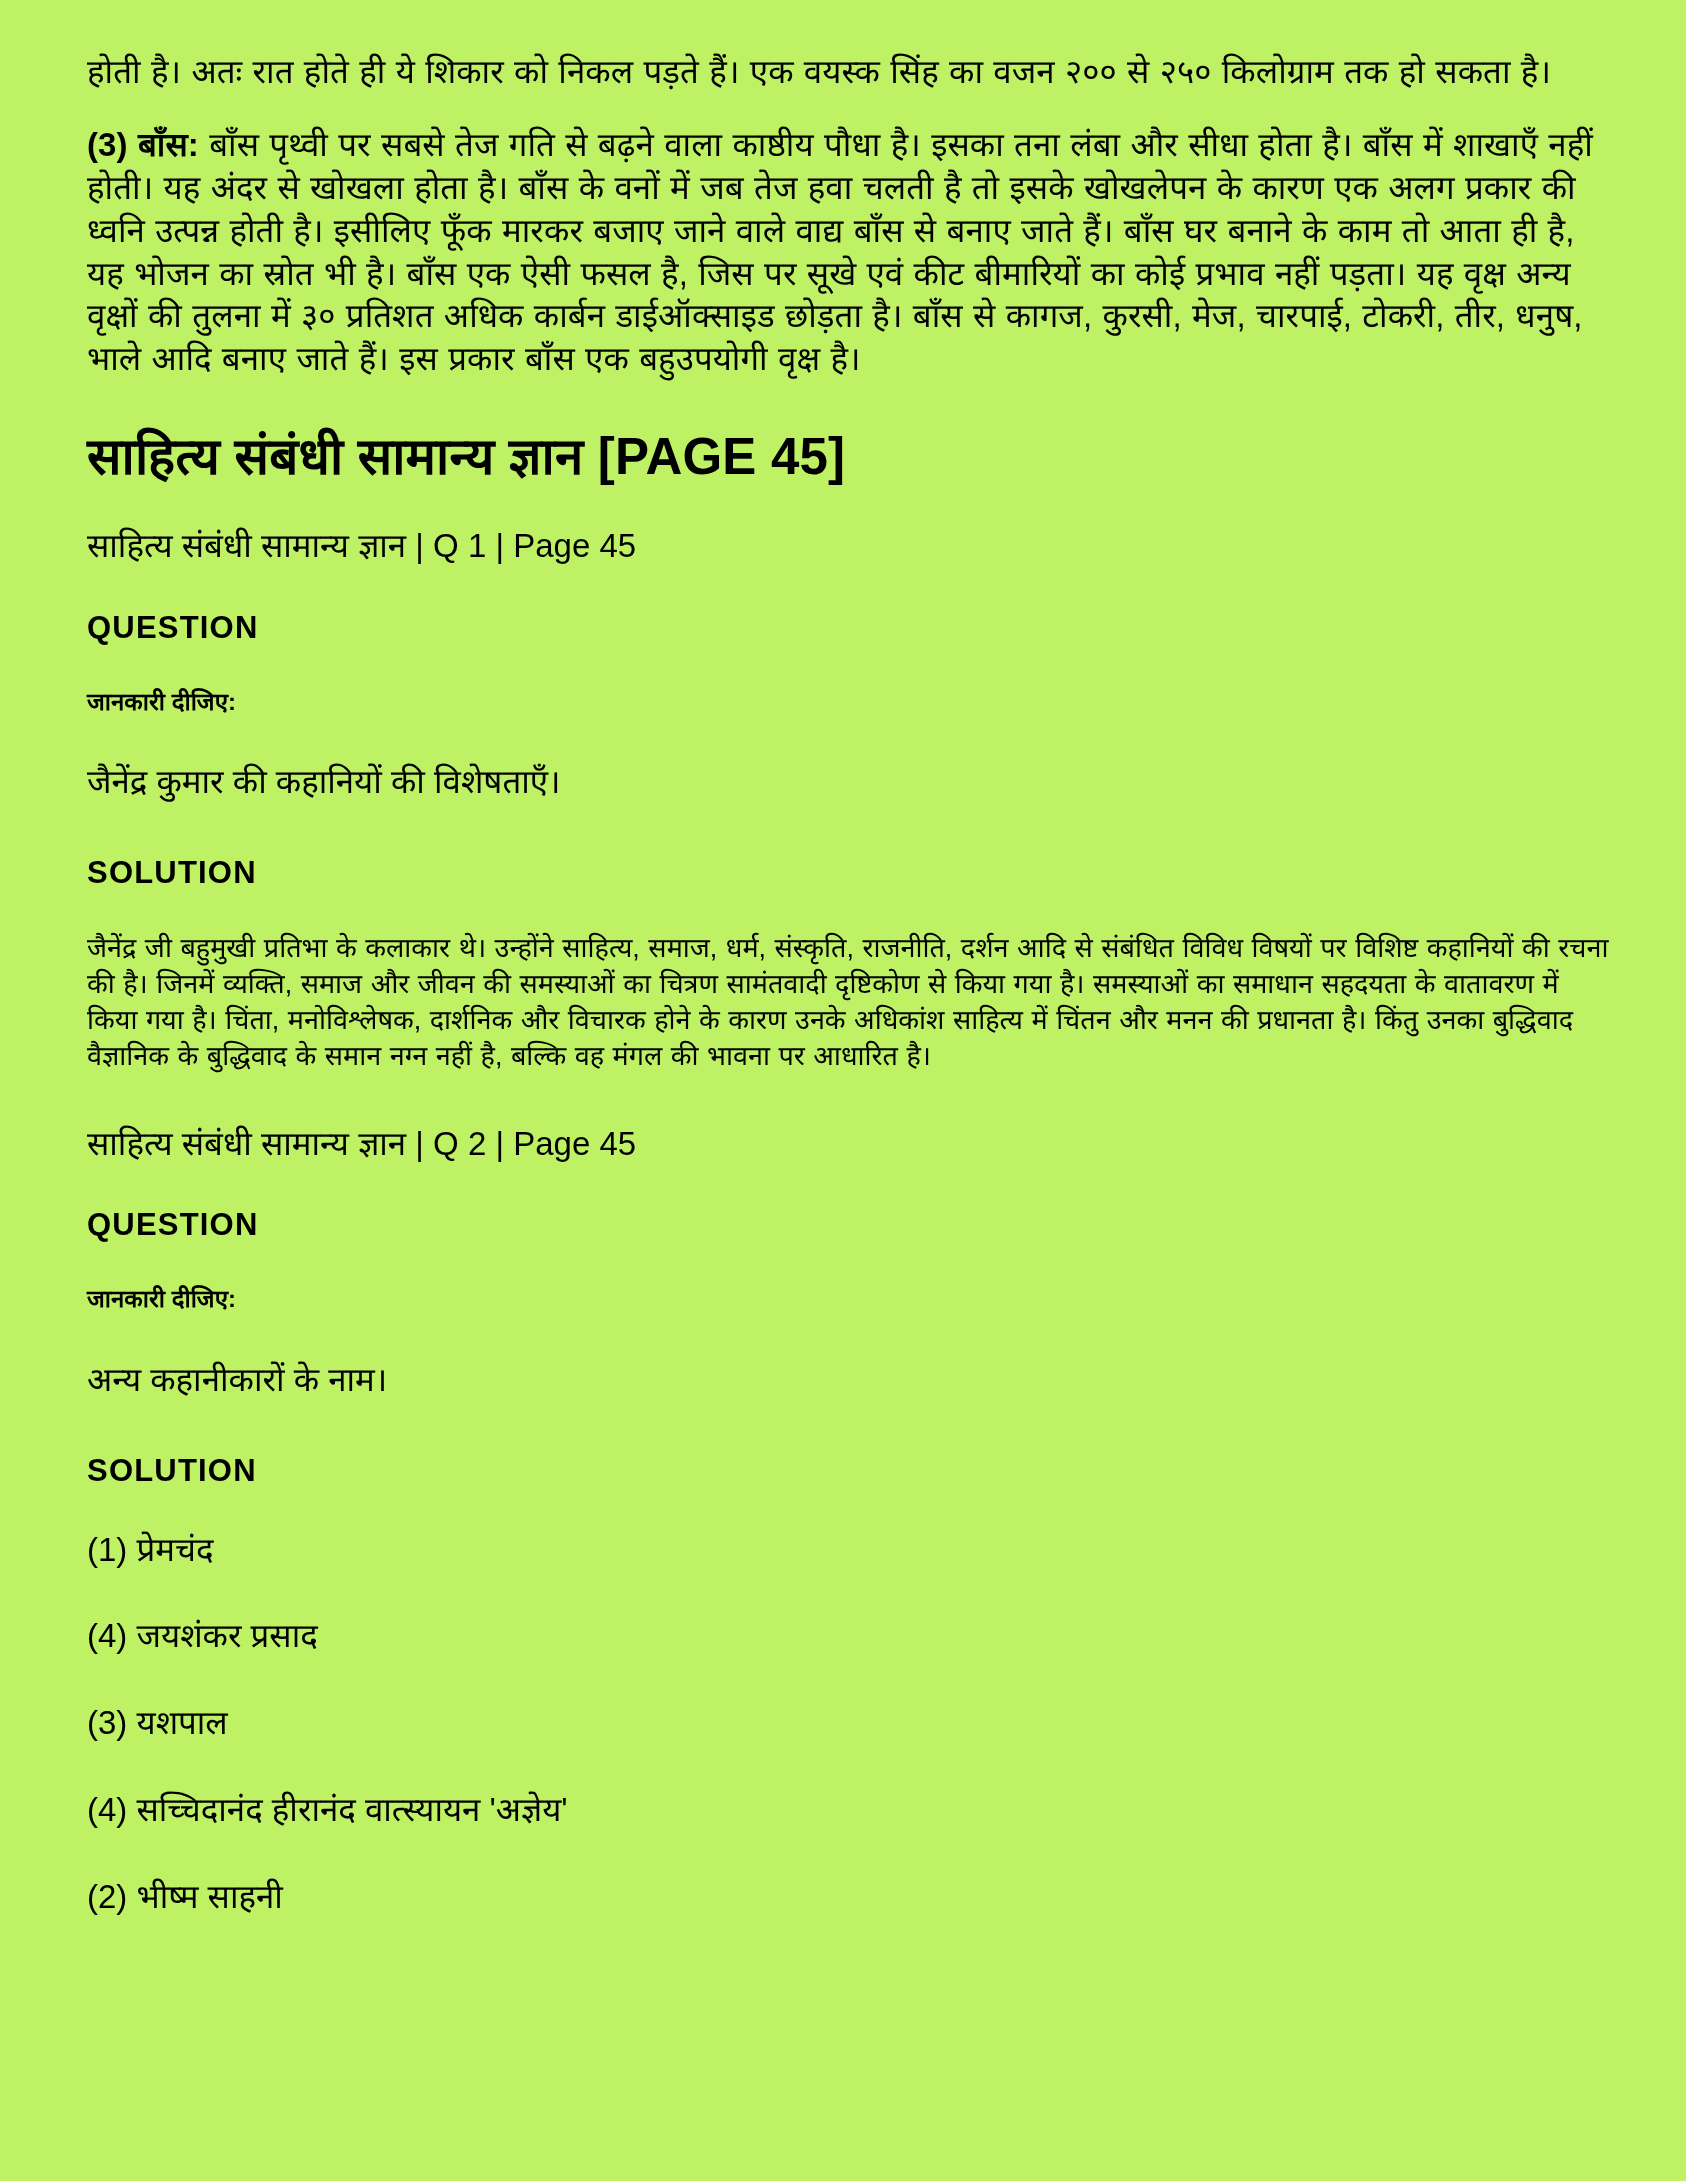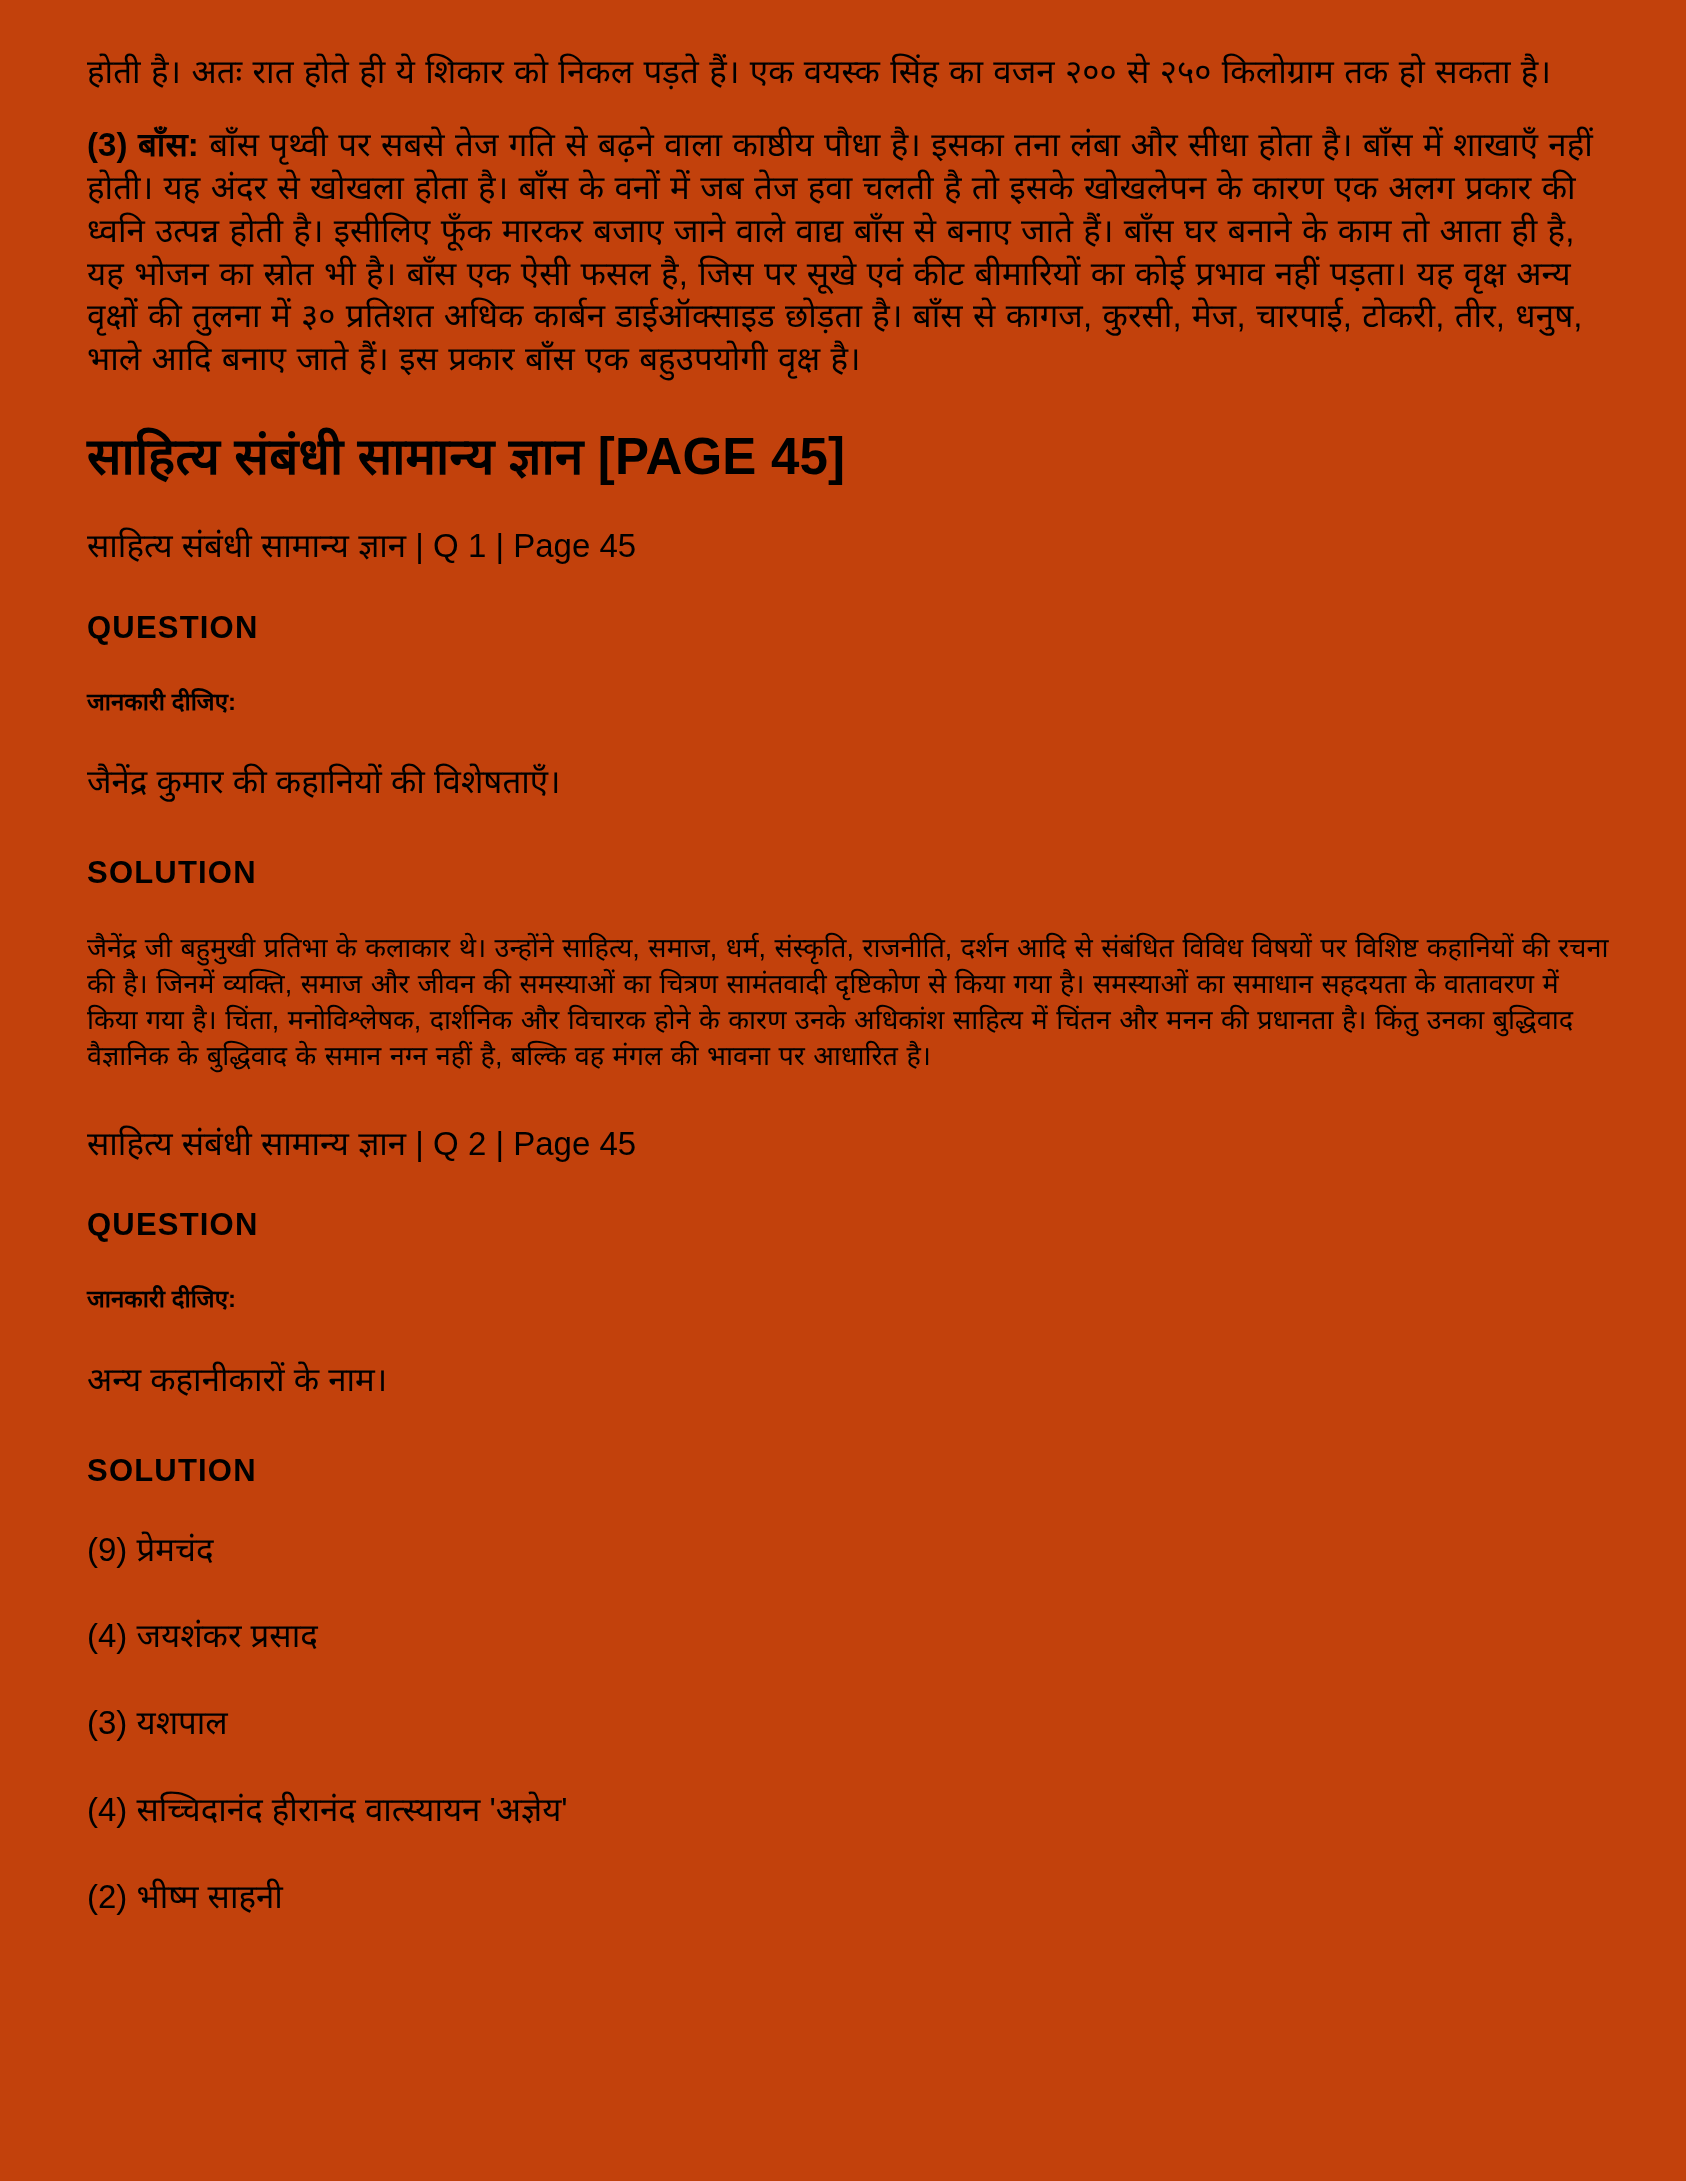--- a/index.html
+++ b/index.html
@@ -8,21 +8,21 @@
     background: #ffffff;
   }
   body {
     font-family: "Liberation Sans", "DejaVu Sans", sans-serif;
     color: #000000;
   }
   .page {
     position: relative;
     width: 1686px;
     height: 2181px;
-    background: #c2410c;
+    background: #bef264;
     box-sizing: border-box;
     padding: 51px 77px 0 87px;
     overflow: hidden;
   }
   .para {
     font-size: 33px;
     line-height: 1.30;
     text-align: left;
     margin: 0 0 30px 0;
     letter-spacing: 0.1px;
@@ -102,21 +102,21 @@
 
   <p class="block-label">QUESTION</p>
 
   <p class="q-prompt">जानकारी दीजिए:</p>
 
   <p class="q-body">अन्य कहानीकारों के नाम।</p>
 
   <p class="block-label">SOLUTION</p>
 
   <div>
-    <p class="list-item">(9) प्रेमचंद</p>
+    <p class="list-item">(1) प्रेमचंद</p>
     <p class="list-item">(4) जयशंकर प्रसाद</p>
     <p class="list-item">(3) यशपाल</p>
     <p class="list-item">(4) सच्चिदानंद हीरानंद वात्स्यायन 'अज्ञेय'</p>
     <p class="list-item">(2) भीष्म साहनी</p>
   </div>
 
 </div>
 
 
 </body></html>

